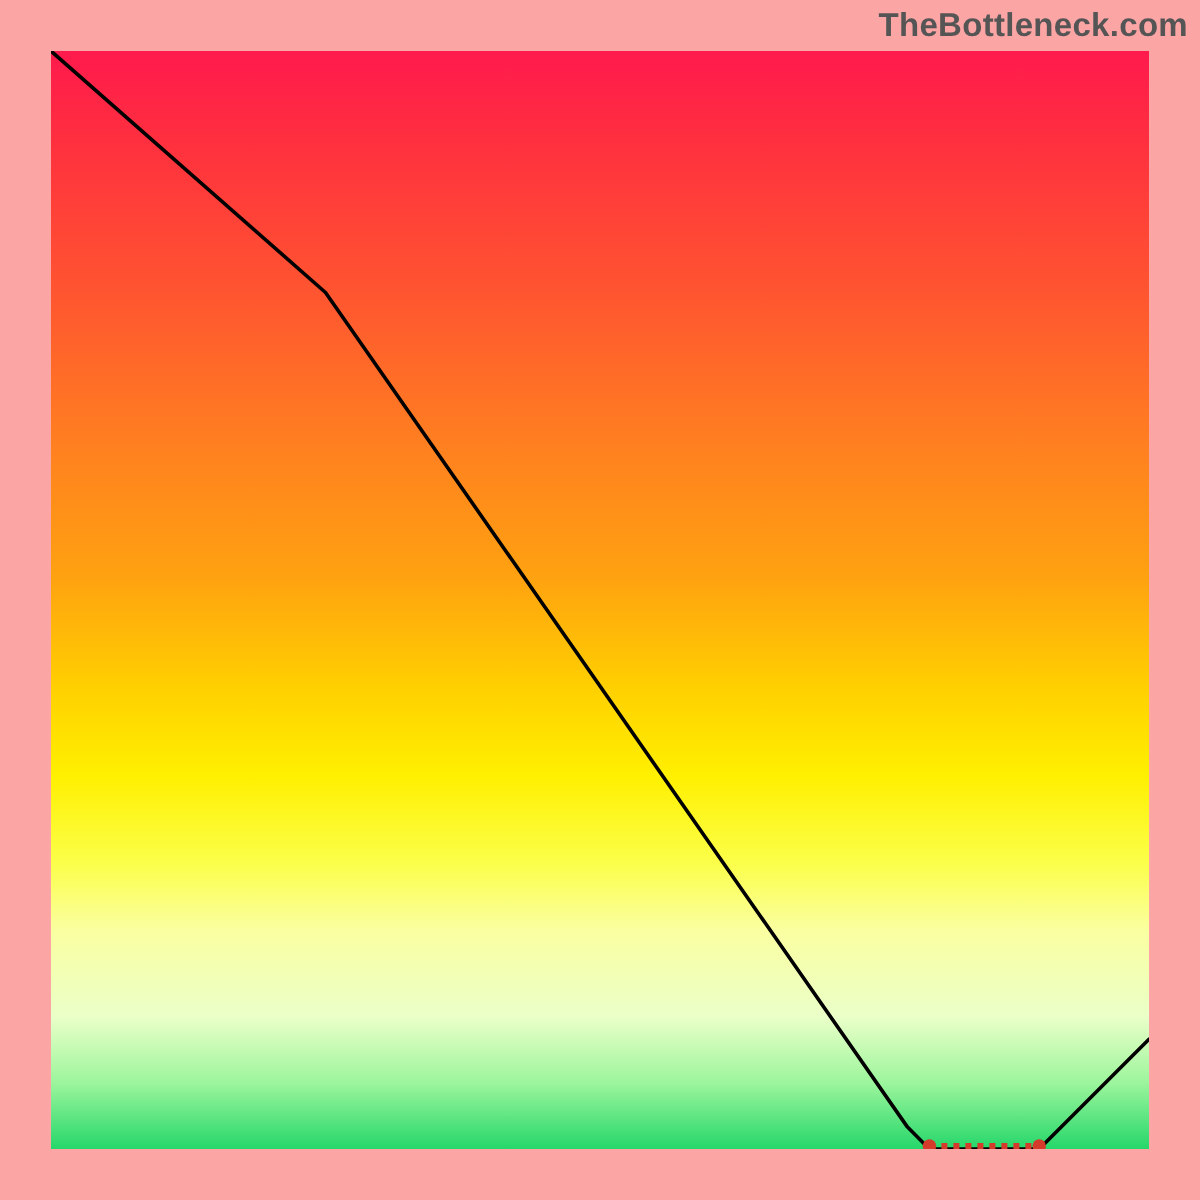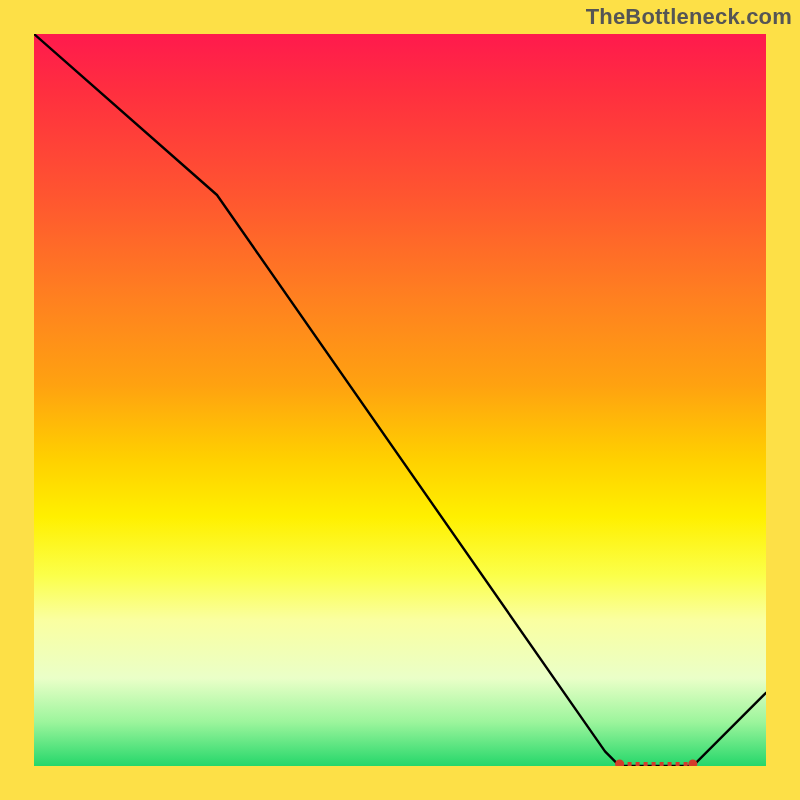--- a/index.html
+++ b/index.html
@@ -8,21 +8,21 @@
     width: 800px;
     height: 800px;
     background: #000;
     font-family: Arial, Helvetica, sans-serif;
     overflow: hidden;
   }
   .frame {
     position: relative;
     width: 800px;
     height: 800px;
-    background: #fde047;
+    background: #fca5a5;
   }
   .watermark {
     position: absolute;
     top: 4px;
     right: 8px;
     color: #555;
     font-size: 22px;
     font-weight: 600;
     letter-spacing: 0.2px;
     user-select: none;

